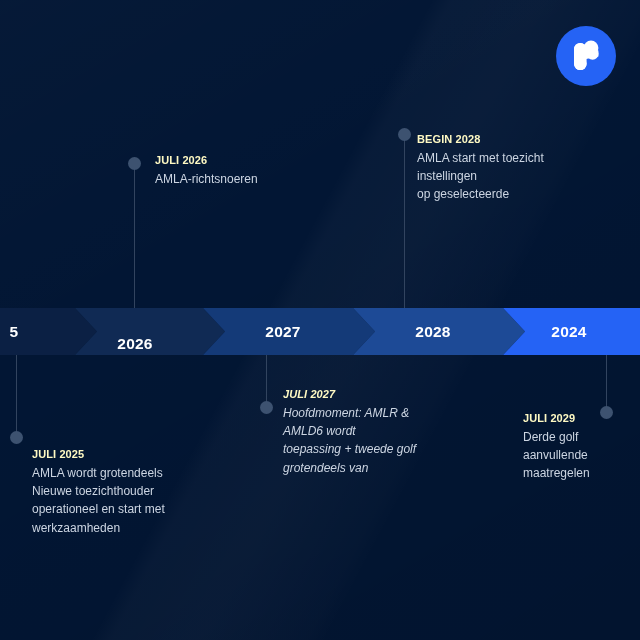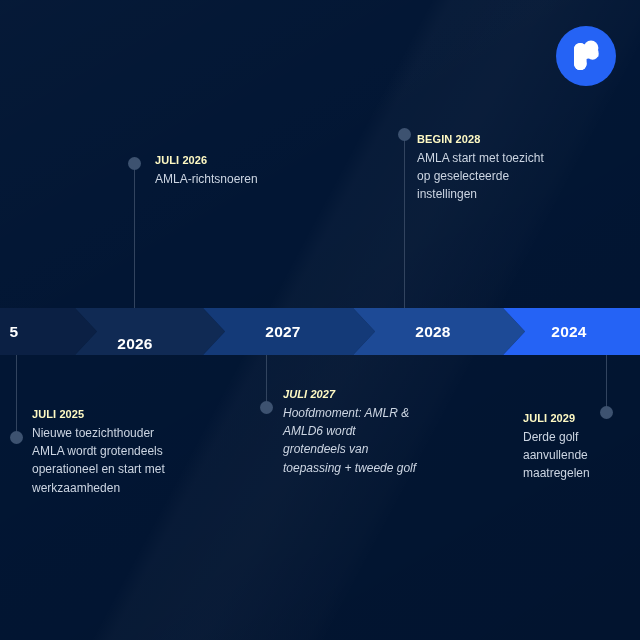--- a/index.html
+++ b/index.html
@@ -135,42 +135,42 @@
     <p class="ms-title">JULI 2026</p>
     <p class="ms-body">
       <span>AMLA-richtsnoeren</span>
     </p>
   </div>
 
   <div class="milestone" style="left:417px;top:133px;">
     <p class="ms-title">BEGIN 2028</p>
     <p class="ms-body">
       <span>AMLA start met toezicht</span>
+      <span>instellingen</span>
       <span>op geselecteerde</span>
-      <span>instellingen</span>
     </p>
   </div>
 
-  <div class="milestone" style="left:32px;top:408px;">
+  <div class="milestone" style="left:32px;top:448px;">
     <p class="ms-title">JULI 2025</p>
     <p class="ms-body">
+      <span>AMLA wordt grotendeels</span>
       <span>Nieuwe toezichthouder</span>
-      <span>AMLA wordt grotendeels</span>
       <span>operationeel en start met</span>
       <span>werkzaamheden</span>
     </p>
   </div>
 
   <div class="milestone" style="left:283px;top:388px;font-style:italic;">
     <p class="ms-title">JULI 2027</p>
     <p class="ms-body">
       <span>Hoofdmoment: AMLR &amp;</span>
       <span>AMLD6 wordt</span>
+      <span>toepassing + tweede golf</span>
       <span>grotendeels van</span>
-      <span>toepassing + tweede golf</span>
     </p>
   </div>
 
   <div class="milestone" style="left:508px;top:412px;margin-left:15px;">
     <p class="ms-title">JULI 2029</p>
     <p class="ms-body">
       <span>Derde golf</span>
       <span>aanvullende</span>
       <span>maatregelen</span>
     </p>

